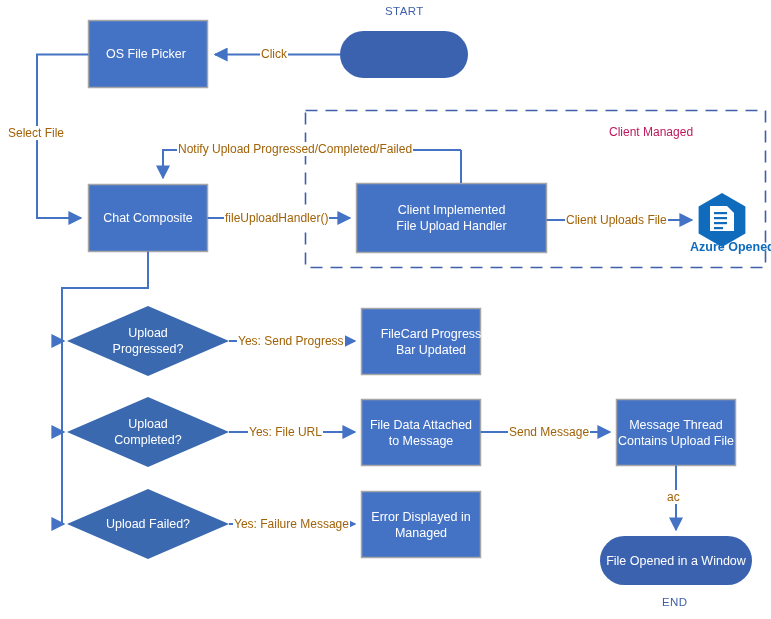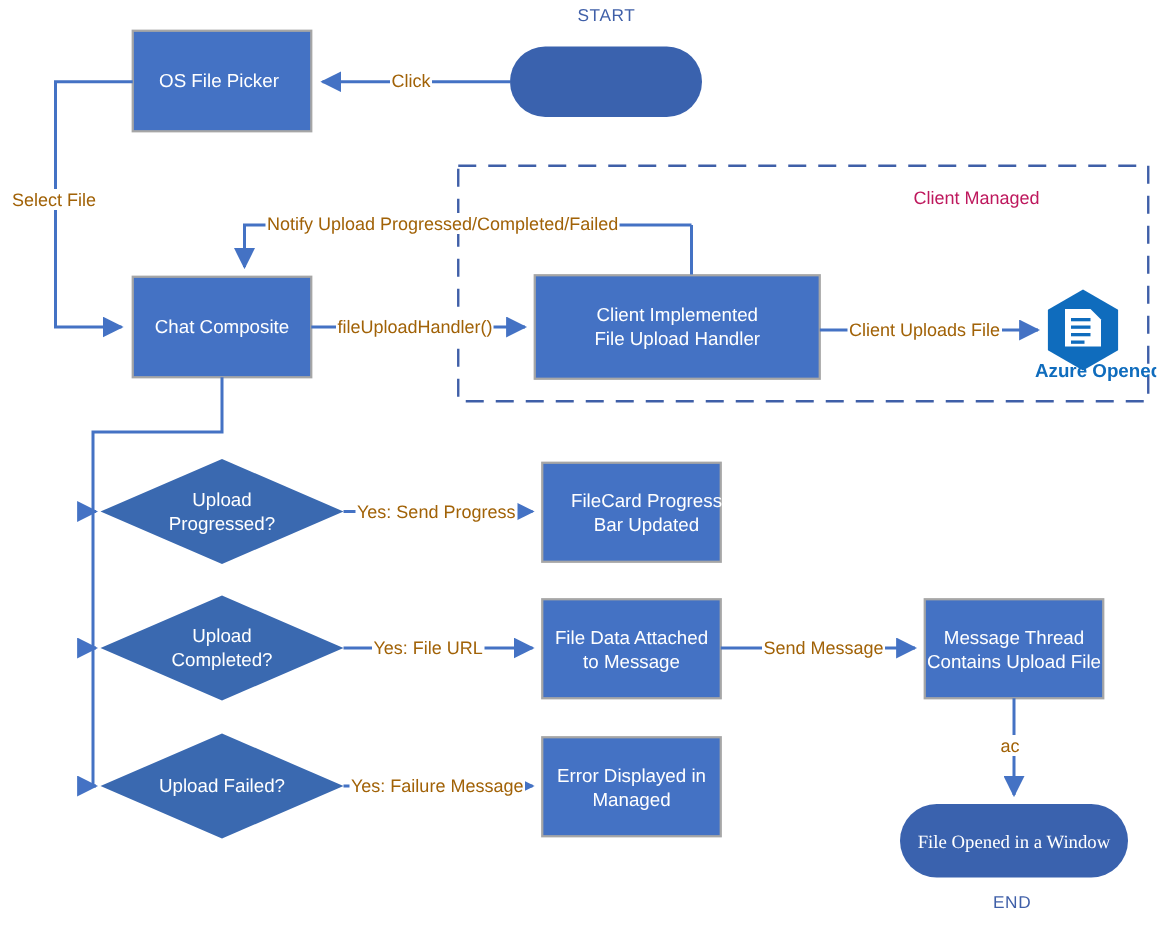--- a/index.html
+++ b/index.html
@@ -170,21 +170,21 @@
 
   <div class="node-label" style="left:361px; top:399px; width:120px; height:67px;">File Data Attached
 to Message</div>
 
   <div class="node-label" style="left:614px; top:399px; width:124px; height:67px;">Message Thread
 Contains Upload File</div>
 
   <div class="node-label" style="left:361px; top:491px; width:120px; height:67px;">Error Displayed in
 Managed</div>
 
-  <div class="node-label" style="left:600px; top:536px; width:152px; height:49px;font-family:Liberation Serif, serif;">File Opened in a Window</div>
+  <div class="node-label" style="left:600px; top:536px; width:152px; height:49px;">File Opened in a Window</div>
 
   <div class="edge-label" style="left:260px; top:47px;">Click</div>
 
   <div class="edge-label" style="left:7px; top:126px;">Select File</div>
 
   <div class="edge-label" style="left:177px; top:142px;">Notify Upload Progressed/Completed/Failed</div>
 
   <div class="edge-label" style="left:224px; top:211px;">fileUploadHandler()</div>
 
   <div class="edge-label" style="left:565px; top:213px;">Client Uploads File</div>

